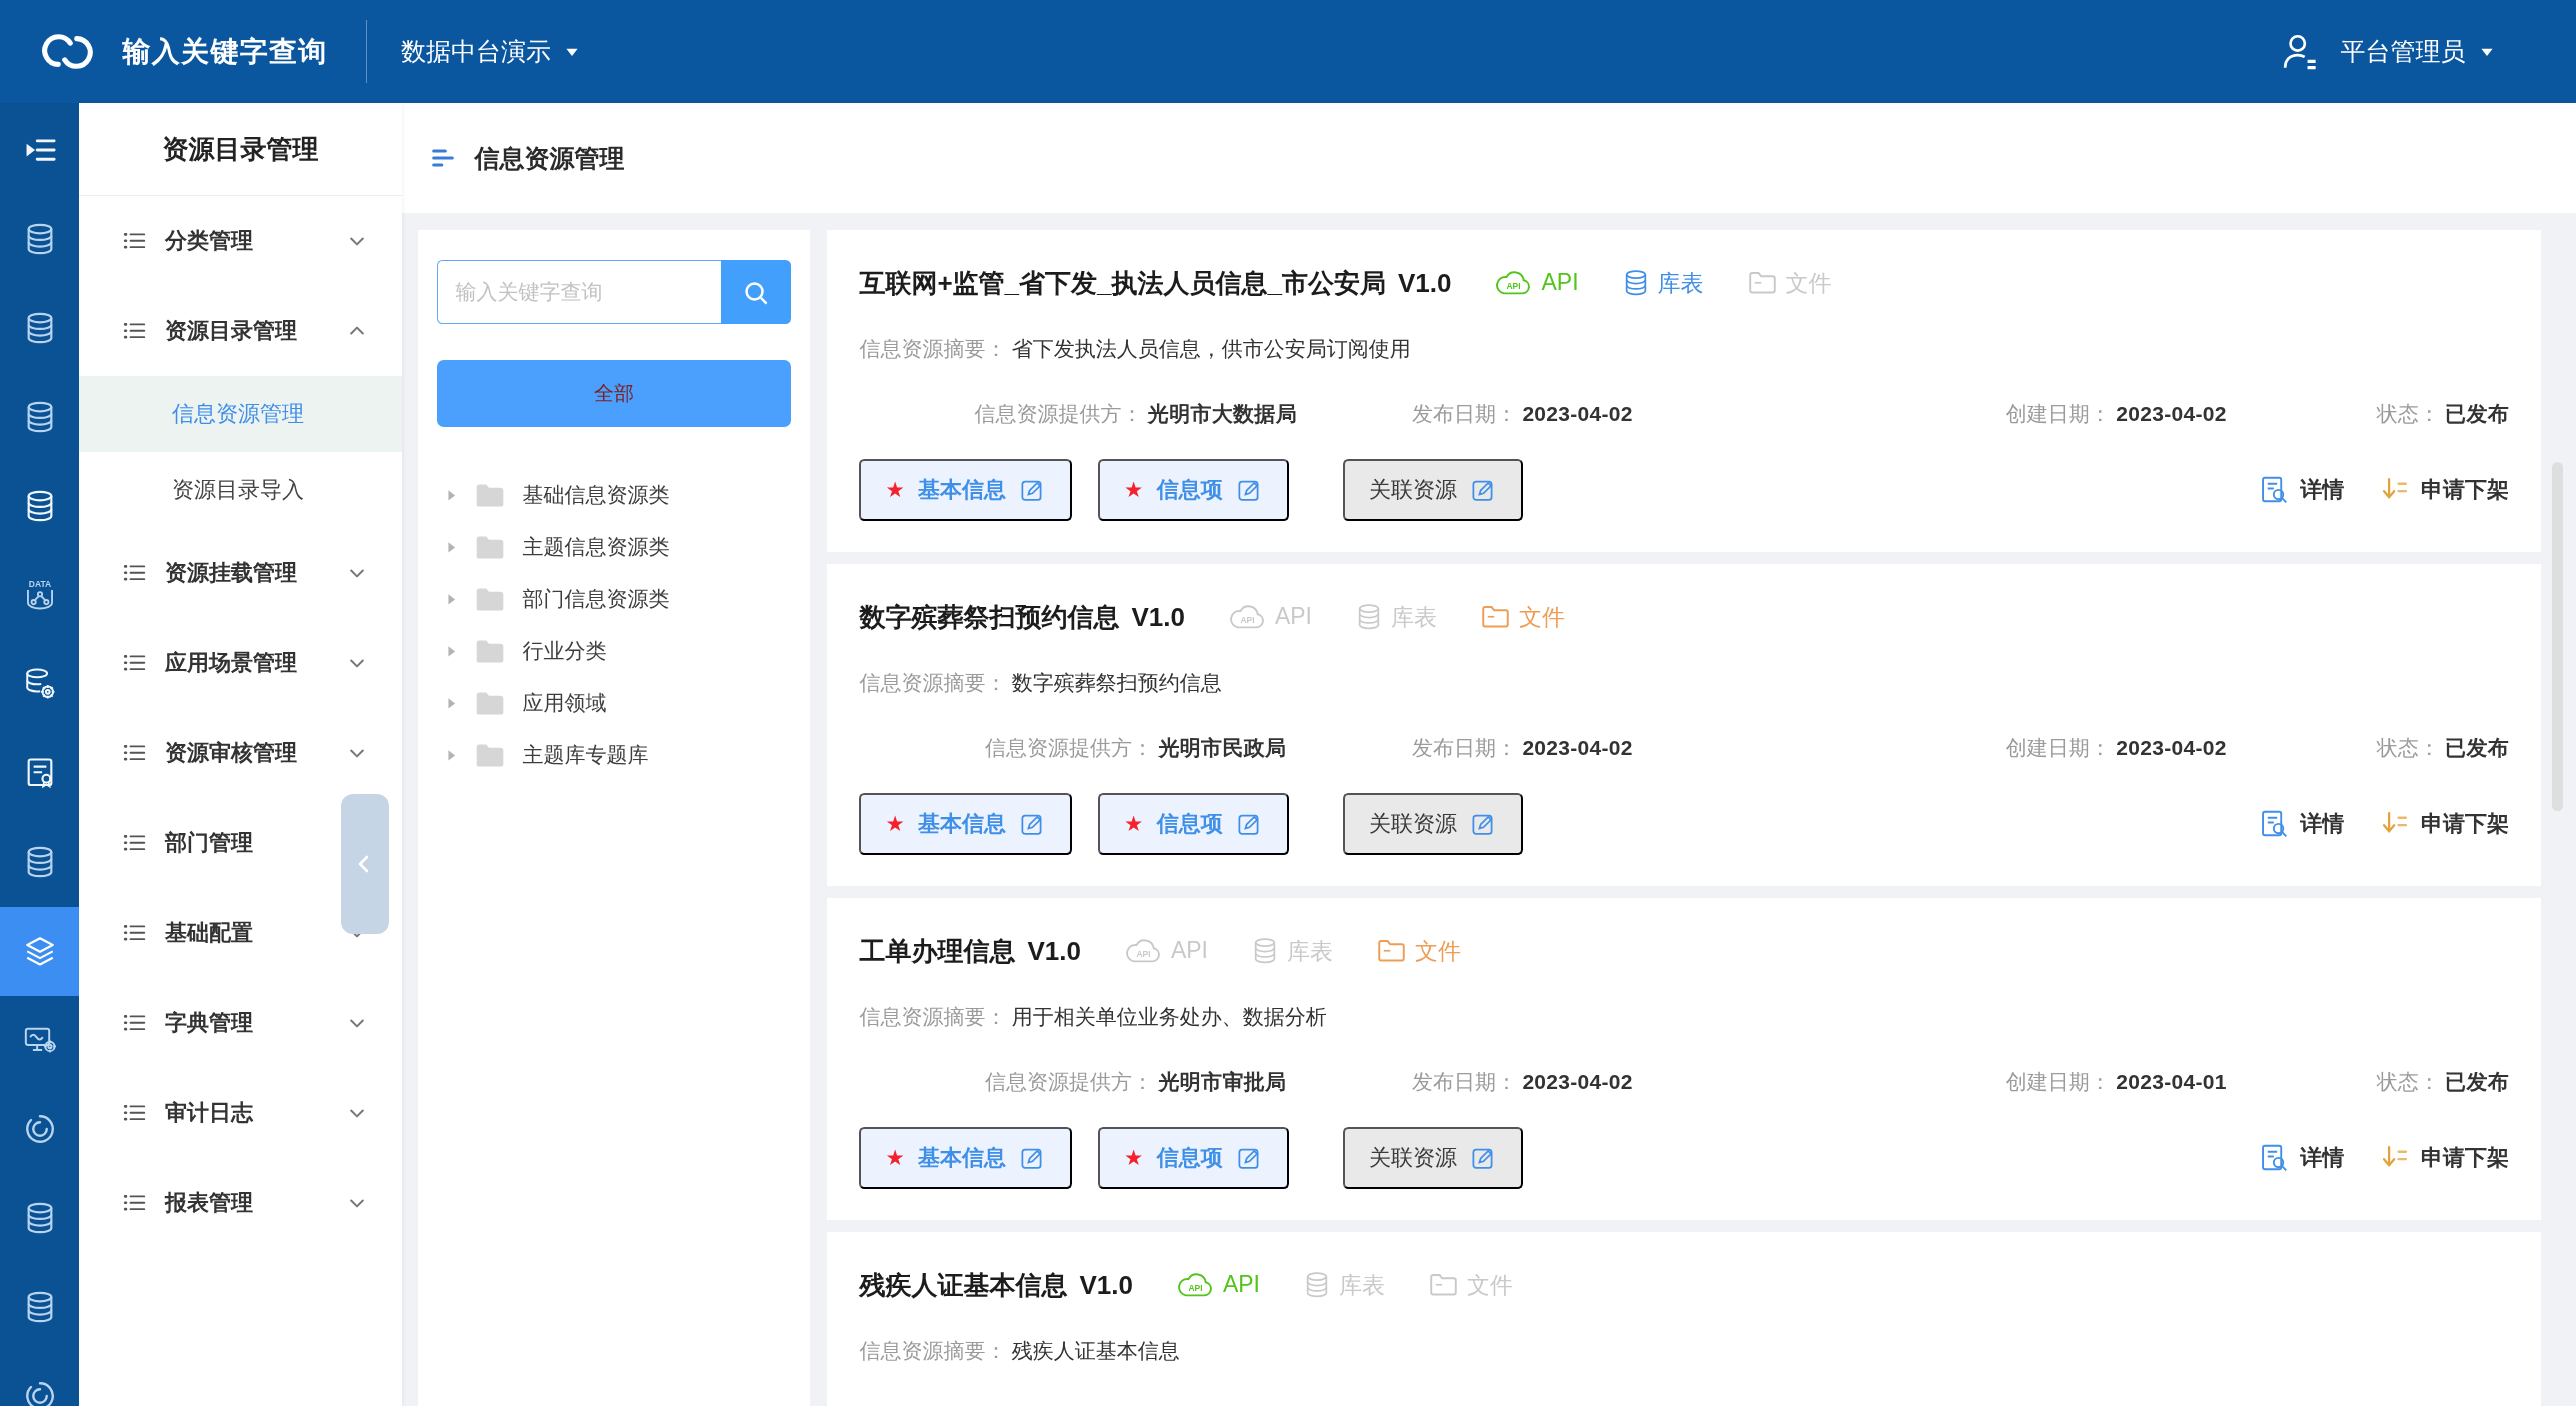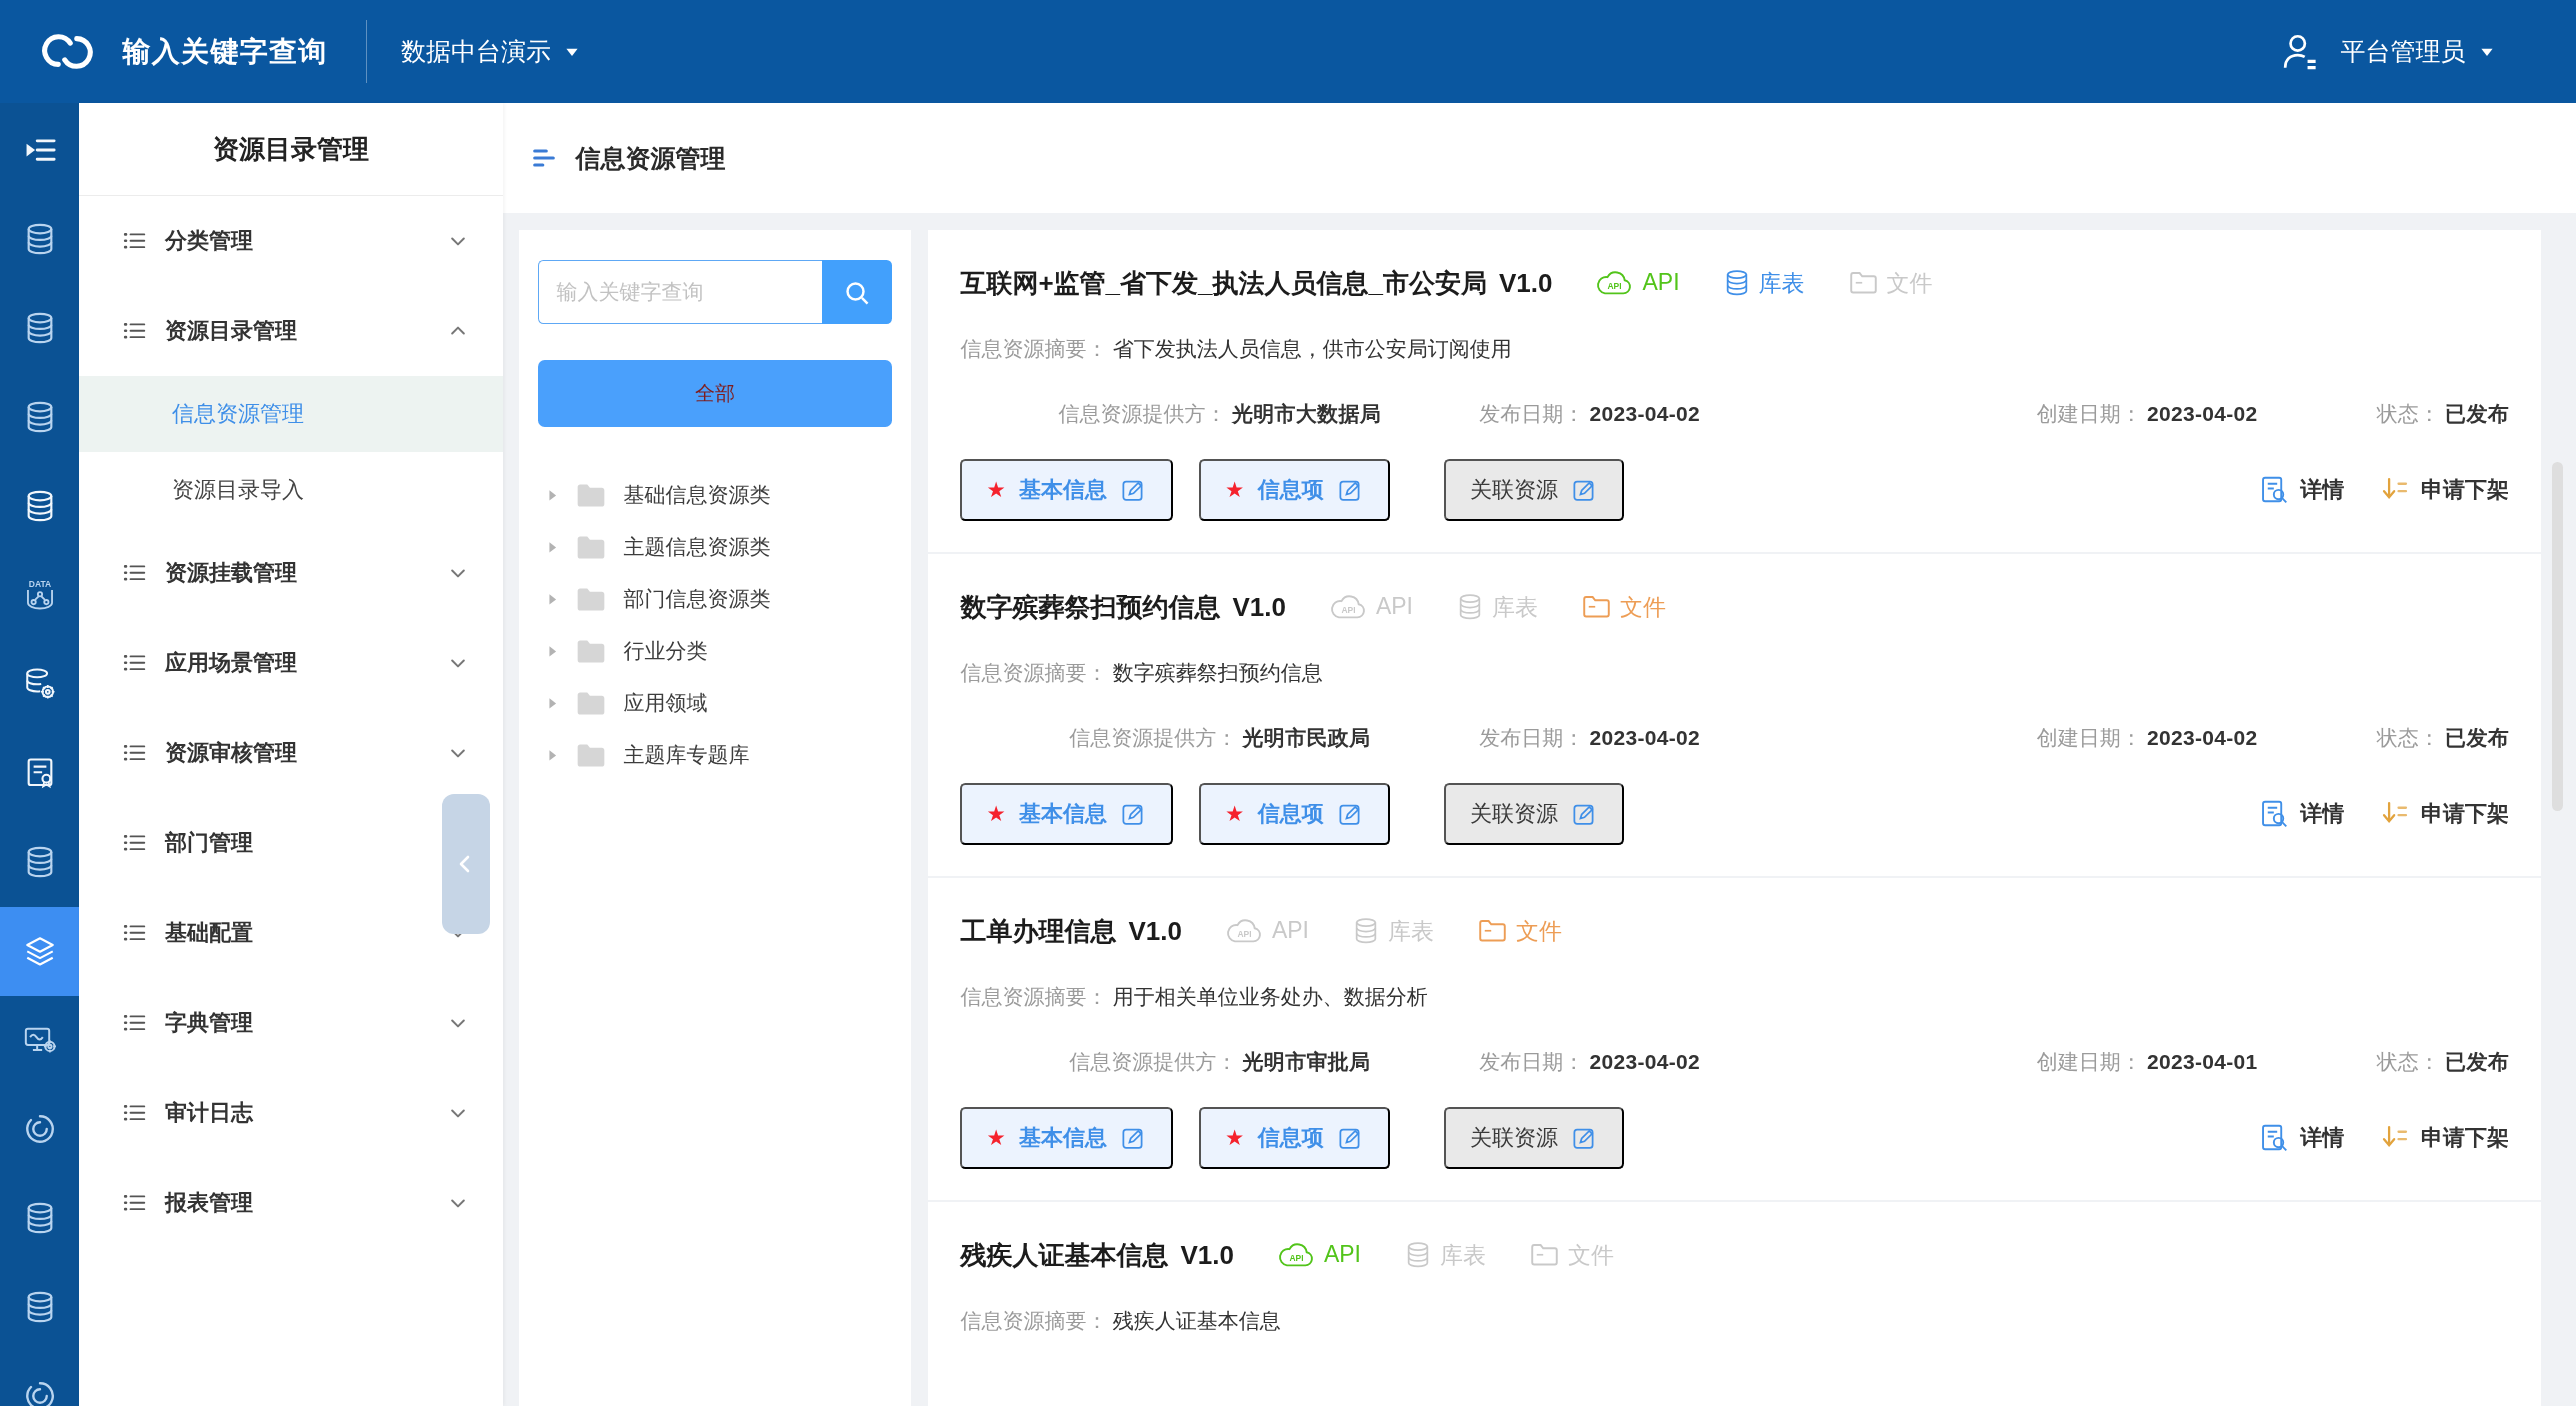--- a/index.html
+++ b/index.html
@@ -26,21 +26,21 @@
 
   
   .rail { width:79px; background:#0b5294; padding-top:2.7px; overflow:hidden; flex:none; }
   .rail-item { height:89px; display:flex; align-items:center; justify-content:center; cursor:pointer; }
   .rail-item .icn { width:34px; height:34px;align-items:flex-end; }
   .rail-item.tone-light { color:#b9d4ef; }
   .rail-item.tone-white { color:#f2f7fc; }
   .rail-item.active { background:#3d8ef2; color:#fff; }
 
   
-  .sidebar { width:424px; background:#fff; position:relative; flex:none; box-shadow:1.3px 0 4px rgba(0,0,0,.06); }
+  .sidebar { width:323px; background:#fff; position:relative; flex:none; box-shadow:1.3px 0 4px rgba(0,0,0,.06); }
   .side-title { height:93px; display:flex; align-items:center; justify-content:center;
     font-size:26px; font-weight:bold; color:#222; border-bottom:0.7px solid #ececec; }
   .menu-item { height:90px; display:flex; align-items:center; padding:0 35px 0 43px; cursor:pointer; }
   .menu-item .icn { width:25.5px; height:25.5px; color:#555; flex:none; }
   .menu-label { font-size:22px; color:#333; font-weight:600; margin-left:17.4px; }
   .menu-item .chev { width:20px; height:20px; color:#777; margin-left:auto; }
   .submenu-item { height:76px; display:flex; align-items:center; padding-left:93px;
     font-size:22px; color:#444; cursor:pointer; }
   .submenu-item.active { background:#edf3f1; color:#3f8fe8; }
   .collapse-handle { position:absolute; right:13.4px; top:691px; width:48px; height:140px;
@@ -65,21 +65,21 @@
   .search-btn .icn { width:29.5px; height:29.5px; color:#fff; }
   .all-btn { margin-top:36px; width:100%; height:67px; background:#4aa0fc; border:none; border-radius:6.7px;
     color:#7f1d1d; font-size:20px; font-weight:500; cursor:pointer; font-family:inherit; }
   .tree { margin-top:42px; }
   .tree-item { height:52px; display:flex; align-items:center; padding-left:6.7px; cursor:pointer; }
   .tree-item .tcaret { width:14.8px; height:14.8px; color:#b3b3b3; flex:none; }
   .tree-item .tfolder { width:32px; height:27px; color:#d6d6d6; margin-left:16px; flex:none; }
   .tree-label { font-size:21px; color:#3d3d3d; margin-left:16px; }
 
   
-  .cards { flex:1; display:flex; flex-direction:column; gap:2px; overflow:hidden; }
+  .cards { flex:1; display:flex; flex-direction:column; gap:12px; overflow:hidden; }
   .card { background:#fff; padding:34px 32px 31px 32px; }
   .card:last-child { flex:1; }
   .t-row { display:flex; align-items:center; height:38px; }
   .c-title, .c-ver { font-size:26px; font-weight:bold; color:#1c1c1c; }
   .c-ver { margin-left:12px; }
   .badges { display:flex; align-items:center; margin-left:43px; gap:43px; }
   .badge { display:flex; gap:8px; }
   .badge .icn { height:29.5px; }
   .badge .i-api { width:39px; }
   .badge .i-db { width:28px; }

